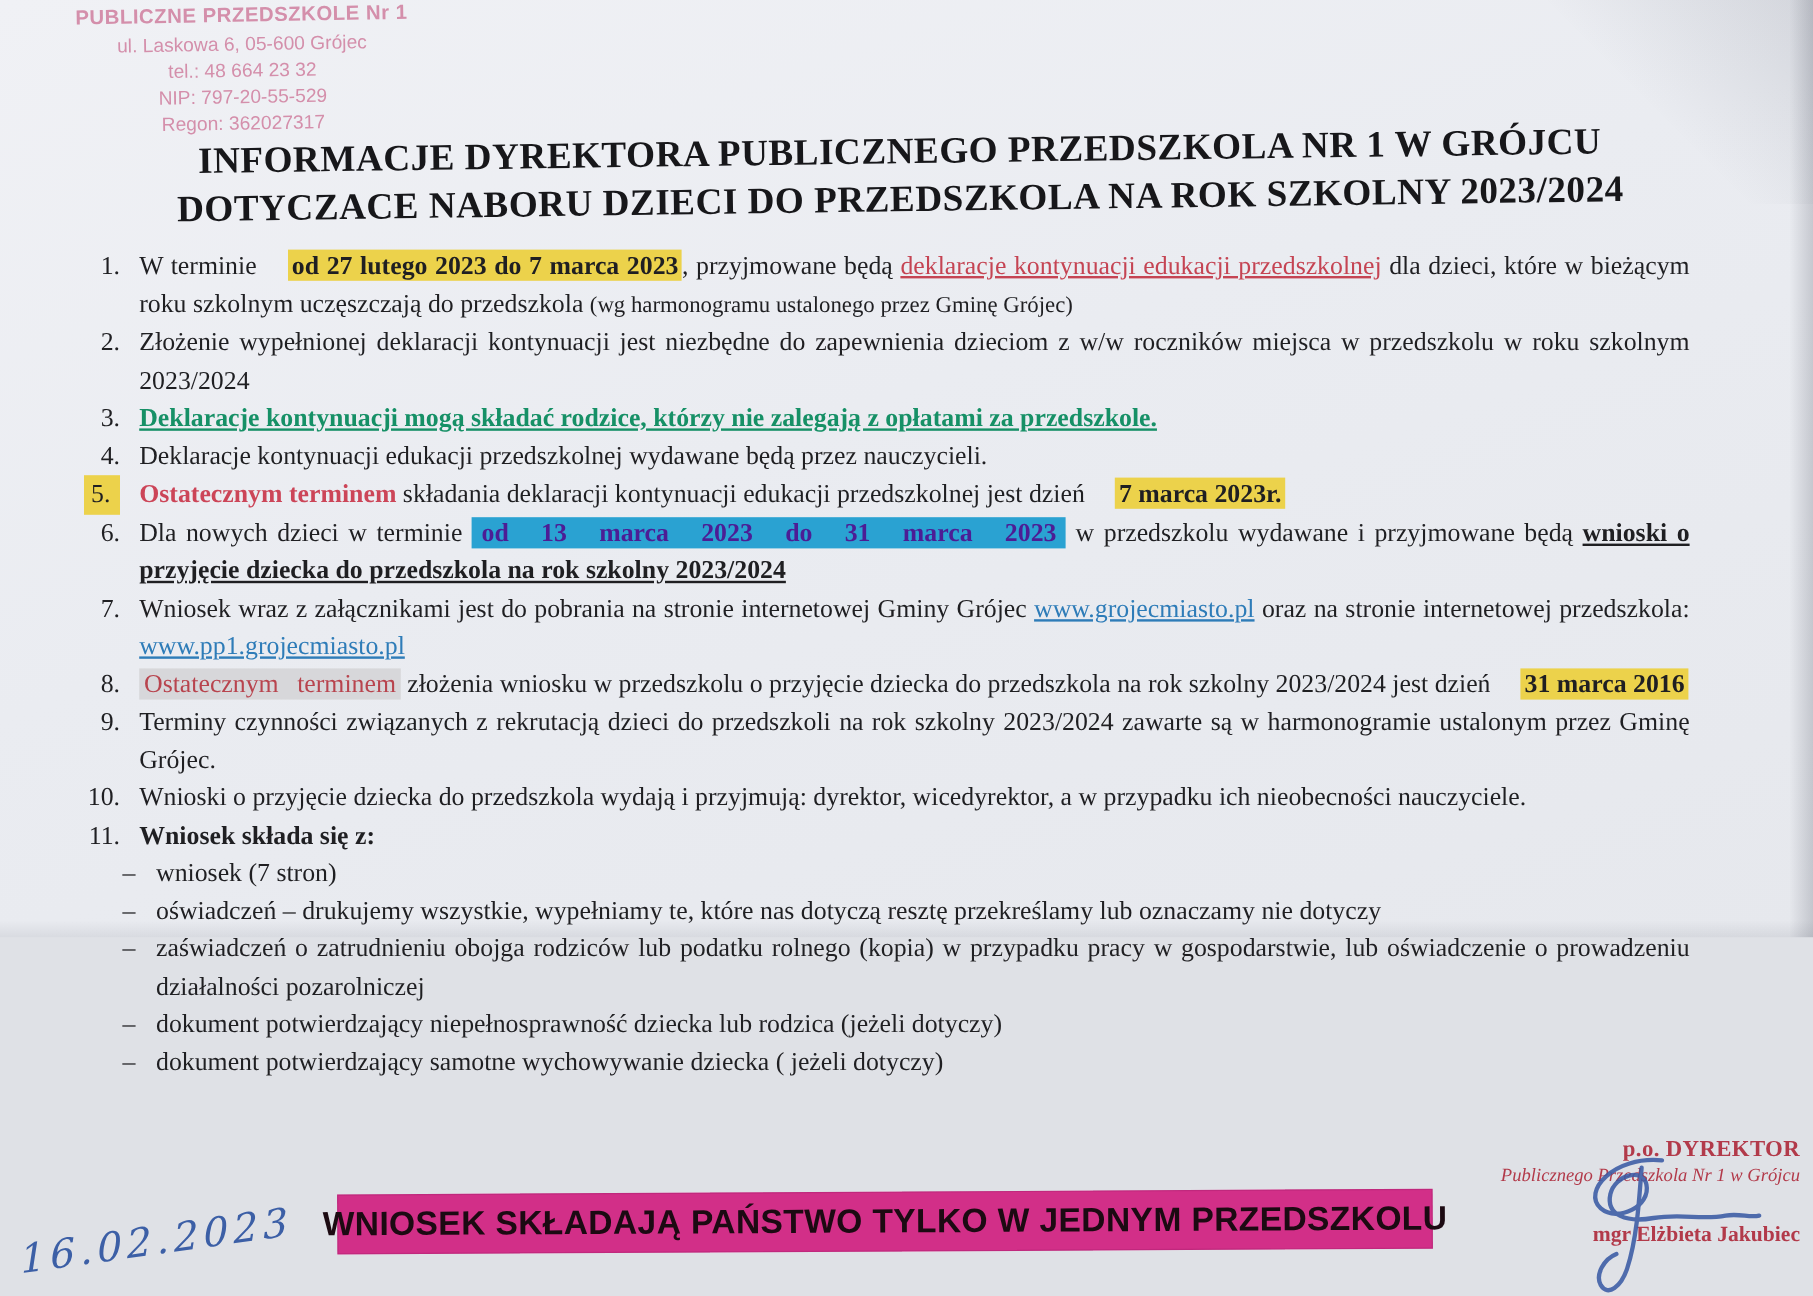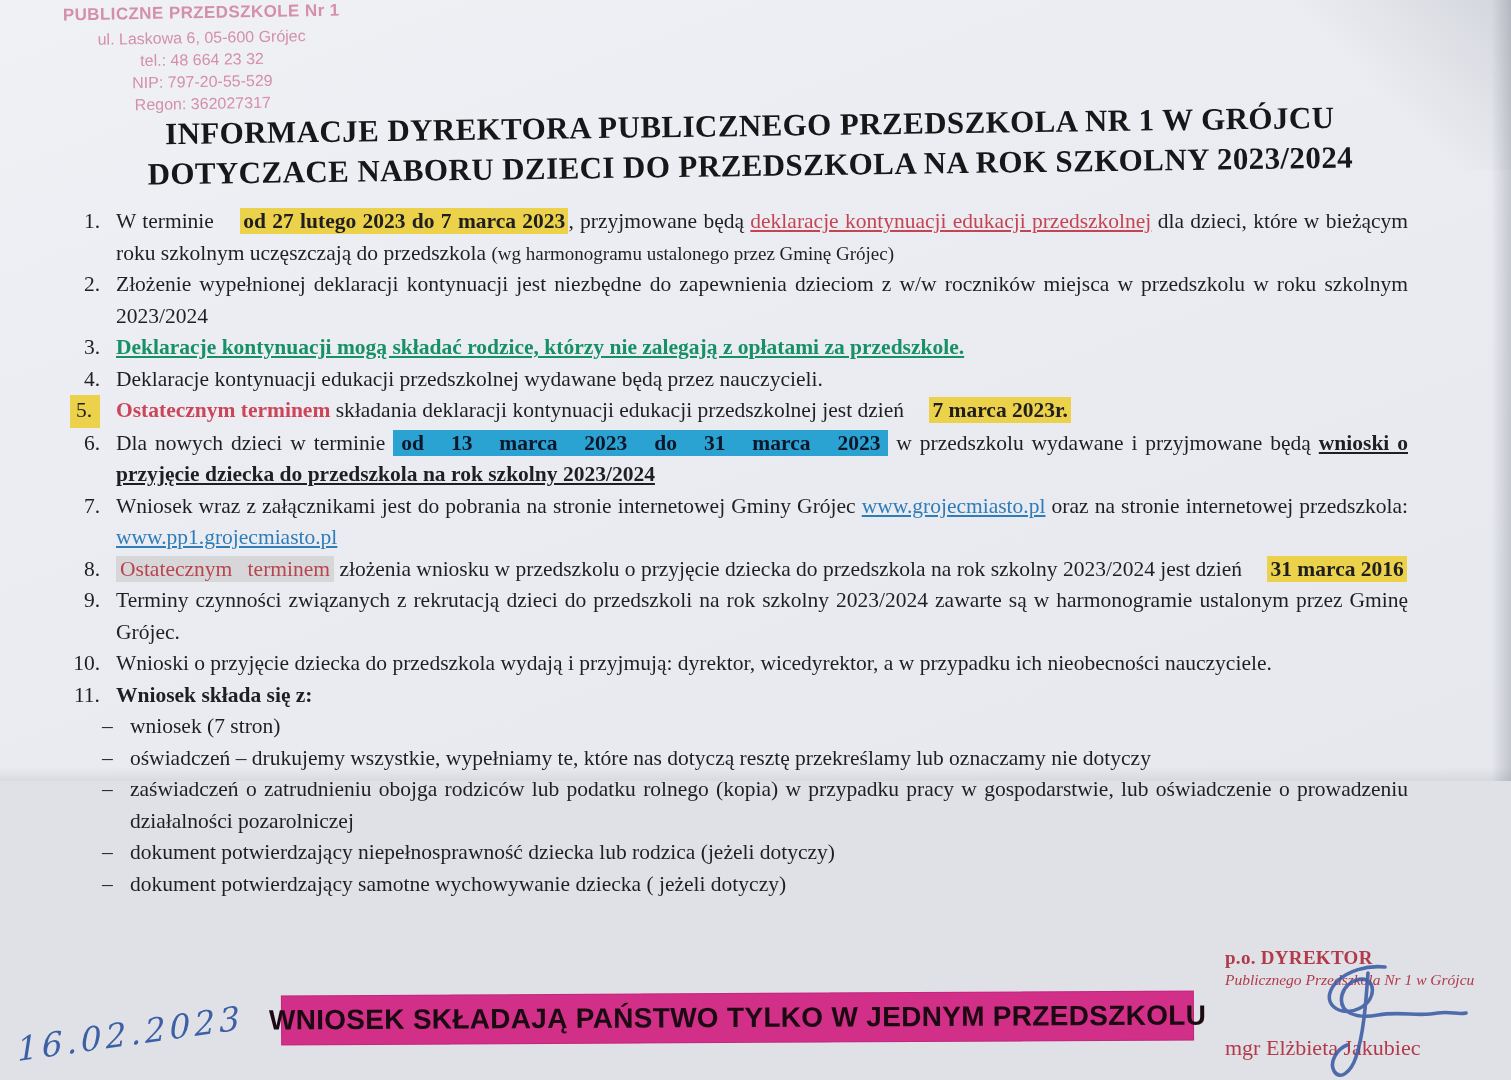--- a/index.html
+++ b/index.html
@@ -51,21 +51,21 @@
   }
   .item{display:flex;}
   .item .num{
     flex:0 0 42px;text-align:right;padding-right:16px;white-space:nowrap;
   }
   .item .num .numtxt{display:inline-block;}
   .num-hl .numtxt{background:#ecd24b;padding:0 8px 1px 6px;}
   .item .body{flex:1;text-align:justify;}
   
   .hl-y{background:#ecd24b;font-weight:bold;padding:1px 3px;margin-left:20px;}
-  .hl-b{background:#2aa2d2;font-weight:bold;color:#0f172a;padding:1px 8px;word-spacing:19px;}
+  .hl-b{background:#2aa2d2;font-weight:bold;color:#4c1d95;padding:1px 8px;word-spacing:19px;}
   .red-ul{color:#c54453;text-decoration:underline;}
   .green-b{color:#169066;font-weight:bold;text-decoration:underline;}
   .red-b{color:#cc4558;font-weight:bold;}
   .red-gray{color:#b8444e;background:#d7d7da;padding:1px 4px;word-spacing:10px;}
   .ul-b{font-weight:bold;text-decoration:underline;}
   .ul{}
   .link{color:#2e7cb8;text-decoration:underline;}
   .small{font-size:19px;}
   .bold{font-weight:bold;}
   
@@ -77,26 +77,26 @@
     background:#d22f88;display:flex;align-items:center;justify-content:center;
     transform:rotate(-0.3deg);
     box-shadow:0 0 0 1px rgba(140,20,90,.25) inset;
   }
   .banner span{
     font-family:"Liberation Sans", sans-serif;font-weight:bold;
     font-size:28px;color:#1c0a12;letter-spacing:.3px;white-space:nowrap;
   }
   
   .signature{
-    position:absolute;left:1225px;top:948px;width:275px;text-align:left;
+    position:absolute;left:1225px;top:948px;width:275px;text-align:right;
     color:#b23a4a;line-height:20px;
   }
   .sig-l1{font-weight:bold;font-size:19px;letter-spacing:.3px;}
   .sig-l2{font-style:italic;font-size:15.5px;margin-top:2px;}
-  .sig-l3{font-size:22px;font-weight:normal;margin-top:48px;}
+  .sig-l3{font-size:18px;font-weight:bold;margin-top:28px;}
   .sig-scribble{position:absolute;left:1290px;top:955px;pointer-events:none;}
   
   .hand-date{
     position:absolute;left:16px;top:1014px;
     font-family:"DejaVu Serif", serif;font-style:italic;
     font-size:33px;color:#3c5fa6;letter-spacing:4px;
     transform:rotate(-8deg) skewX(-6deg);
   }
 </style>
 </head>

